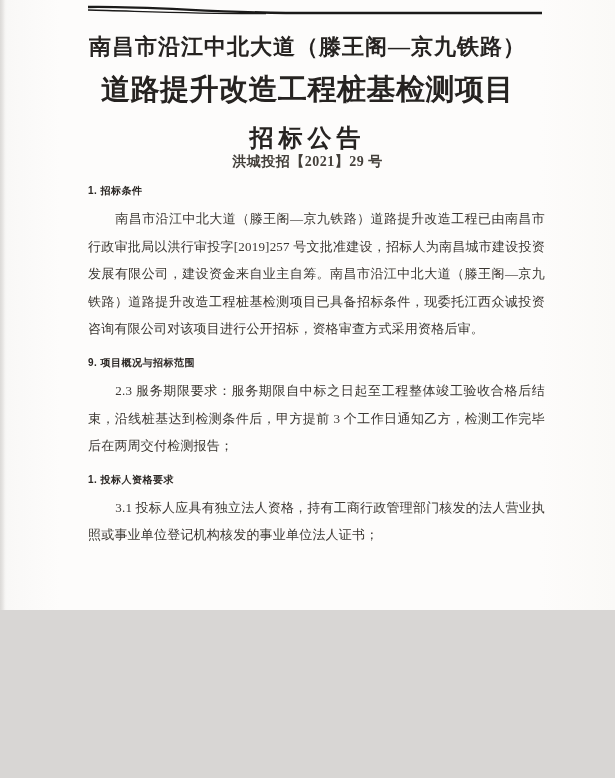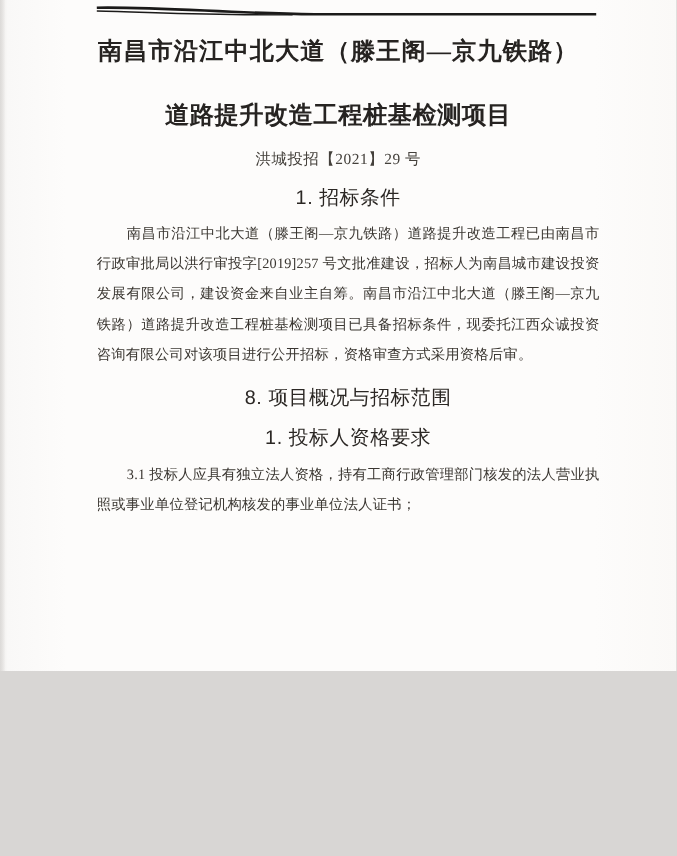--- a/index.html
+++ b/index.html
@@ -24,42 +24,40 @@
   .top-rule{
     position:absolute;left:86px;top:3px;width:458px;height:18px;
   }
   .titles{
     padding-top:32px;
     text-align:center;
     font-weight:700;
     color:#262321;
   }
   .title-line1{font-size:22px;letter-spacing:1px;line-height:30px;}
-  .title-line2{font-size:22px;letter-spacing:0.5px;line-height:30px;margin-top:28px;}
+  .title-line2{font-size:29px;letter-spacing:0.5px;line-height:30px;margin-top:12px;}
   .title-line3{font-size:24px;letter-spacing:5px;line-height:30px;margin-top:19px;}
   .doc-number{
-    margin-top:16px;
     text-align:center;
     font-size:14px;
-    font-weight:400;
+    font-weight:700;
     letter-spacing:0.5px;
     color:#44403b;
   }
   .body-col{
     margin-top:6px;
     padding:0 70px 0 88px;
   }
   .sec-heading{
     margin:13px 0 7px 0;
     font-family:"Liberation Sans","DejaVu Sans",sans-serif;
-    font-size:18px;
-    font-weight:400;
+    font-size:10px;
+    font-weight:700;
     color:#2b2724;
     letter-spacing:0.5px;
-    text-align:center;
   }
   .para{
     margin:0;
     font-size:13px;
     line-height:27.6px;
     text-align:justify;
     text-indent:2.1em;
     color:#3a3631;
     letter-spacing:0.2px;
   }
@@ -73,29 +71,31 @@
   <div class="smudge"></div>
 
   <svg class="top-rule" viewBox="0 0 458 18" xmlns="http://www.w3.org/2000/svg">
     <path d="M2,4 C60,3 120,9 200,10 L456,10" fill="none" stroke="#1b1a19" stroke-width="2.4"></path>
     <path d="M2,7 C50,8 110,11 180,10.5" fill="none" stroke="#1b1a19" stroke-width="1.3"></path>
   </svg>
 
   <div class="titles">
     <div class="title-line1">南昌市沿江中北大道（滕王阁—京九铁路）</div>
     <div class="title-line2">道路提升改造工程桩基检测项目</div>
+    <div class="title-line3">招标公告</div>
   </div>
 
   <div class="doc-number">洪城投招【2021】29 号</div>
 
   <div class="body-col">
 
     <div class="sec-heading">1. 招标条件</div>
     <p class="para">南昌市沿江中北大道（滕王阁—京九铁路）道路提升改造工程已由南昌市行政审批局以洪行审投字[2019]257 号文批准建设，招标人为南昌城市建设投资发展有限公司，建设资金来自业主自筹。南昌市沿江中北大道（滕王阁—京九铁路）道路提升改造工程桩基检测项目已具备招标条件，现委托江西众诚投资咨询有限公司对该项目进行公开招标，资格审查方式采用资格后审。</p>
 
-    <div class="sec-heading">8. 项目概况与招标范围</div>
+    <div class="sec-heading">9. 项目概况与招标范围</div>
+    <p class="para">2.3 服务期限要求：服务期限自中标之日起至工程整体竣工验收合格后结束，沿线桩基达到检测条件后，甲方提前 3 个工作日通知乙方，检测工作完毕后在两周交付检测报告；</p>
 
     <div class="sec-heading">1. 投标人资格要求</div>
     <p class="para">3.1 投标人应具有独立法人资格，持有工商行政管理部门核发的法人营业执照或事业单位登记机构核发的事业单位法人证书；</p>
 
   </div>
 
 </div>
 
 </body></html>

